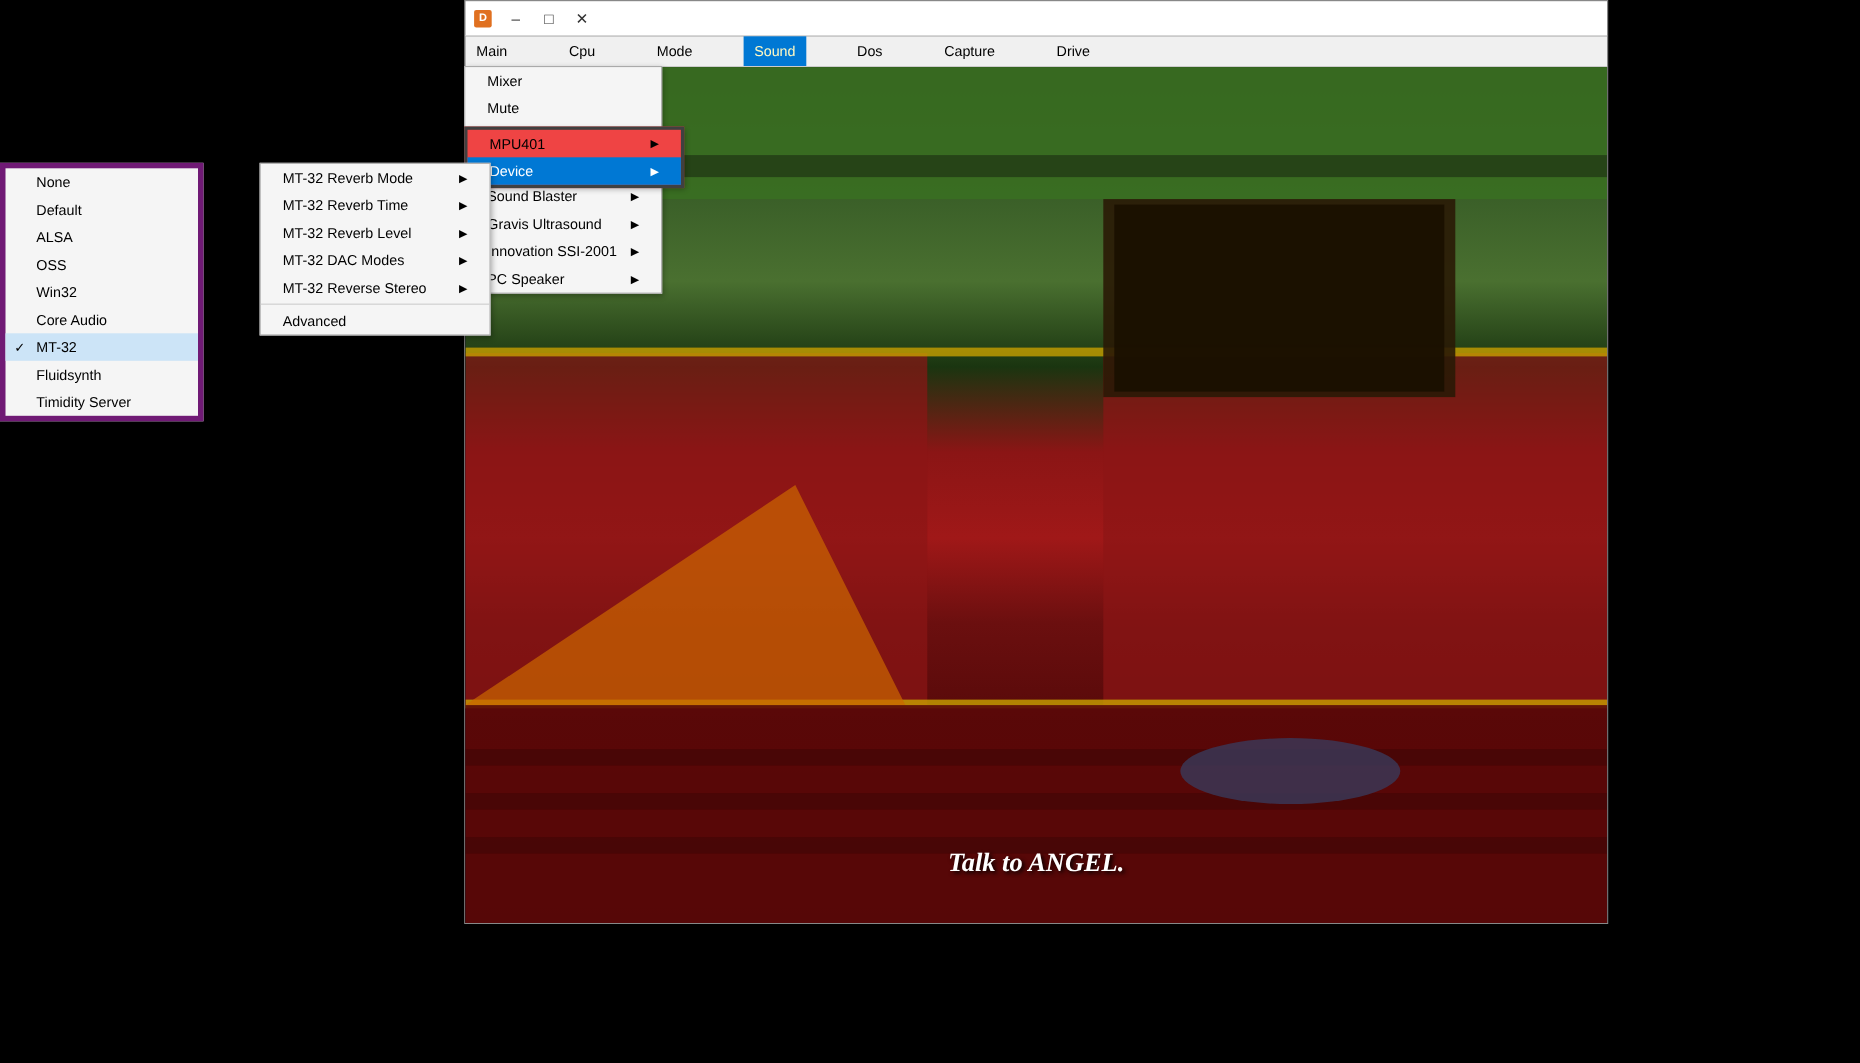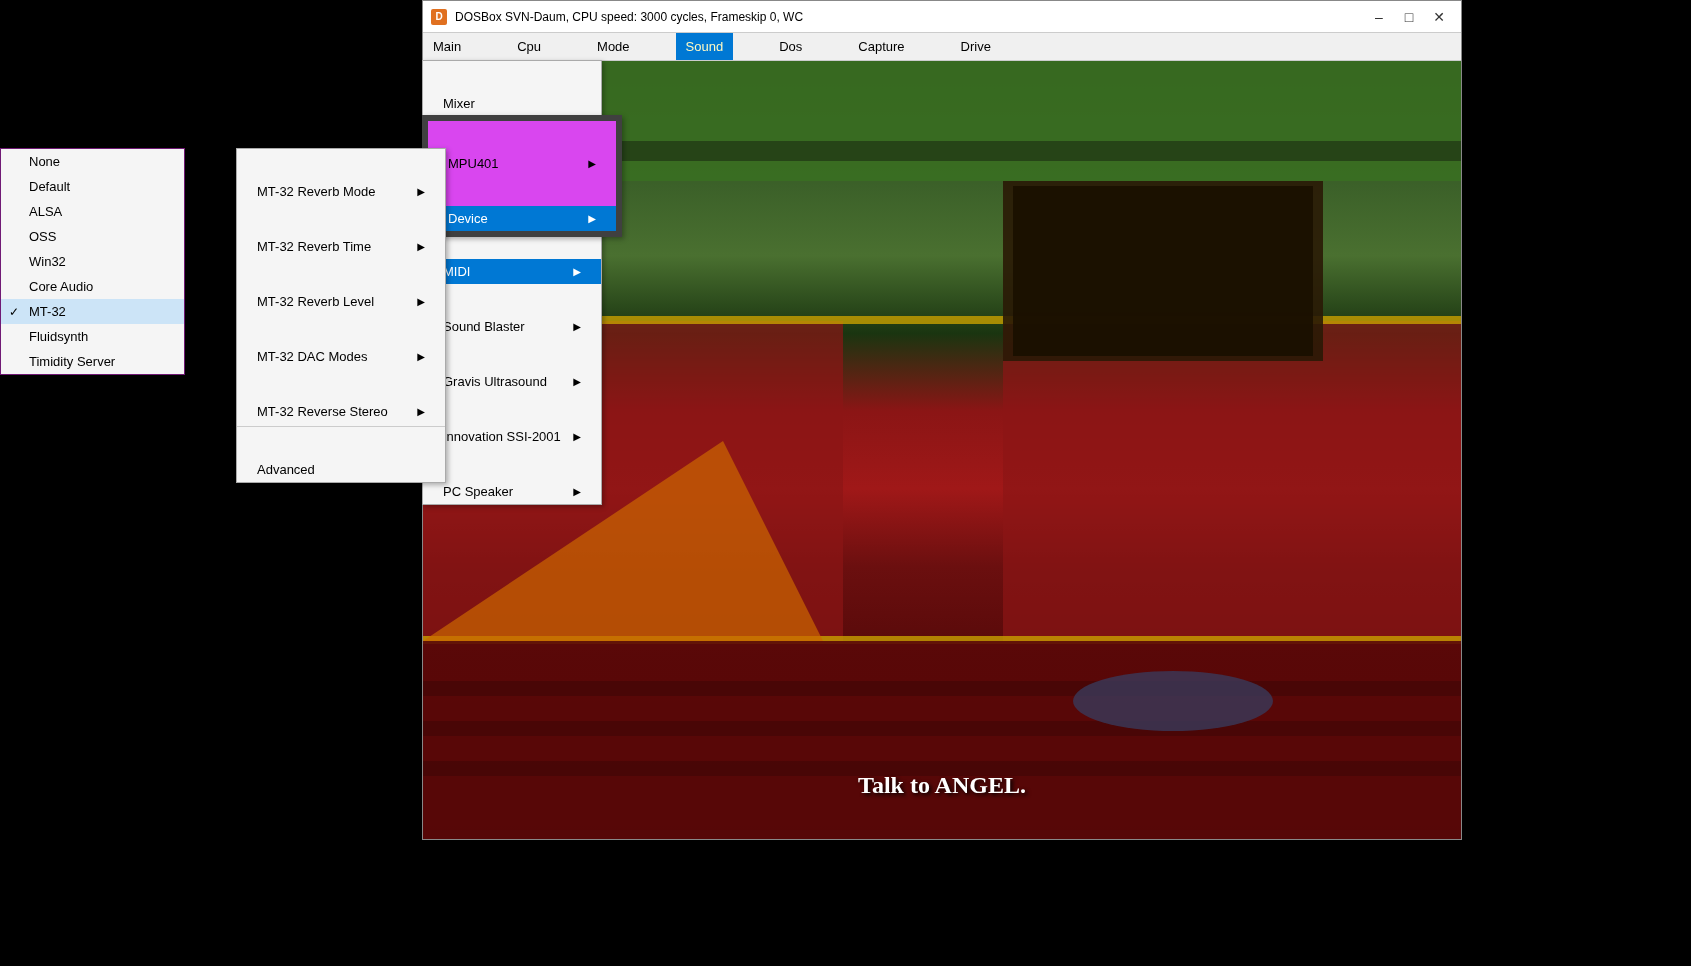--- a/index.html
+++ b/index.html
@@ -115,20 +115,21 @@
       position: absolute;
       bottom: 40px;
       left: 50%;
       transform: translateX(-50%);
       color: white;
       font-size: 24px;
       font-weight: bold;
       font-family: serif;
       white-space: nowrap;
       text-shadow: 2px 2px 4px #000;
+      font-style: italic;
     }
 
     
     .sound-menu {
       position: absolute;
       left: 422px;
       top: 60px;
       background: #f5f5f5;
       border: 1px solid #aaa;
       box-shadow: 2px 2px 5px rgba(0,0,0,0.3);
@@ -144,36 +145,35 @@
 
     .dropdown-item {
       padding: 5px 20px 5px 20px;
       cursor: pointer;
       display: flex;
       align-items: center;
       justify-content: space-between;
       white-space: nowrap;
       font-size: 13px;
       position: relative;
-      margin-top: 30px;
     }
     .dropdown-item.highlighted { background: #0078d4; color: #fff; }
 
     .dropdown-item .arrow {
       font-size: 10px;
       margin-left: 8px;
     }
 
     
     .midi-submenu {
       position: absolute;
       left: 422px;
       top: 115px;
-      background: #d946ef;
-      border: 6px solid #404040;
+      background: #ef4444;
+      border: 3px solid #404040;
       box-shadow: 2px 2px 5px rgba(0,0,0,0.3);
       width: 200px;
       z-index: 101;
     }
 
     
     .device-submenu {
       position: absolute;
       left: 236px;
       top: 148px;
@@ -183,21 +183,21 @@
       width: 210px;
       z-index: 102;
     }
 
     
     .midi-device-list {
       position: absolute;
       left: 0px;
       top: 148px;
       background: #f5f5f5;
-      border: 1px solid #701a75;
+      border: 5px solid #701a75;
       box-shadow: 2px 2px 5px rgba(0,0,0,0.3);
       width: 185px;
       z-index: 103;
     }
 
     .checked-item {
       padding: 5px 20px 5px 8px;
       cursor: pointer;
       display: flex;
       align-items: center;
@@ -216,21 +216,20 @@
     
     .sb-arrow { font-size: 10px; }
   </style>
 </head>
 <body>
 
 <div class="dosbox-window">
 
   <div class="title-bar">
     <div class="title-bar-icon">D</div>
-    <span class="title-bar-text">DOSBox SVN-Daum, CPU speed:    3000 cycles, Frameskip 0,    WC</span>
     <div class="title-bar-controls">
       <button class="title-btn">–</button>
       <button class="title-btn">□</button>
       <button class="title-btn close">✕</button>
     </div>
   </div>
 
   <div class="menu-bar">
     <div class="menu-item">Main</div>
     <div class="menu-item">Cpu</div>

